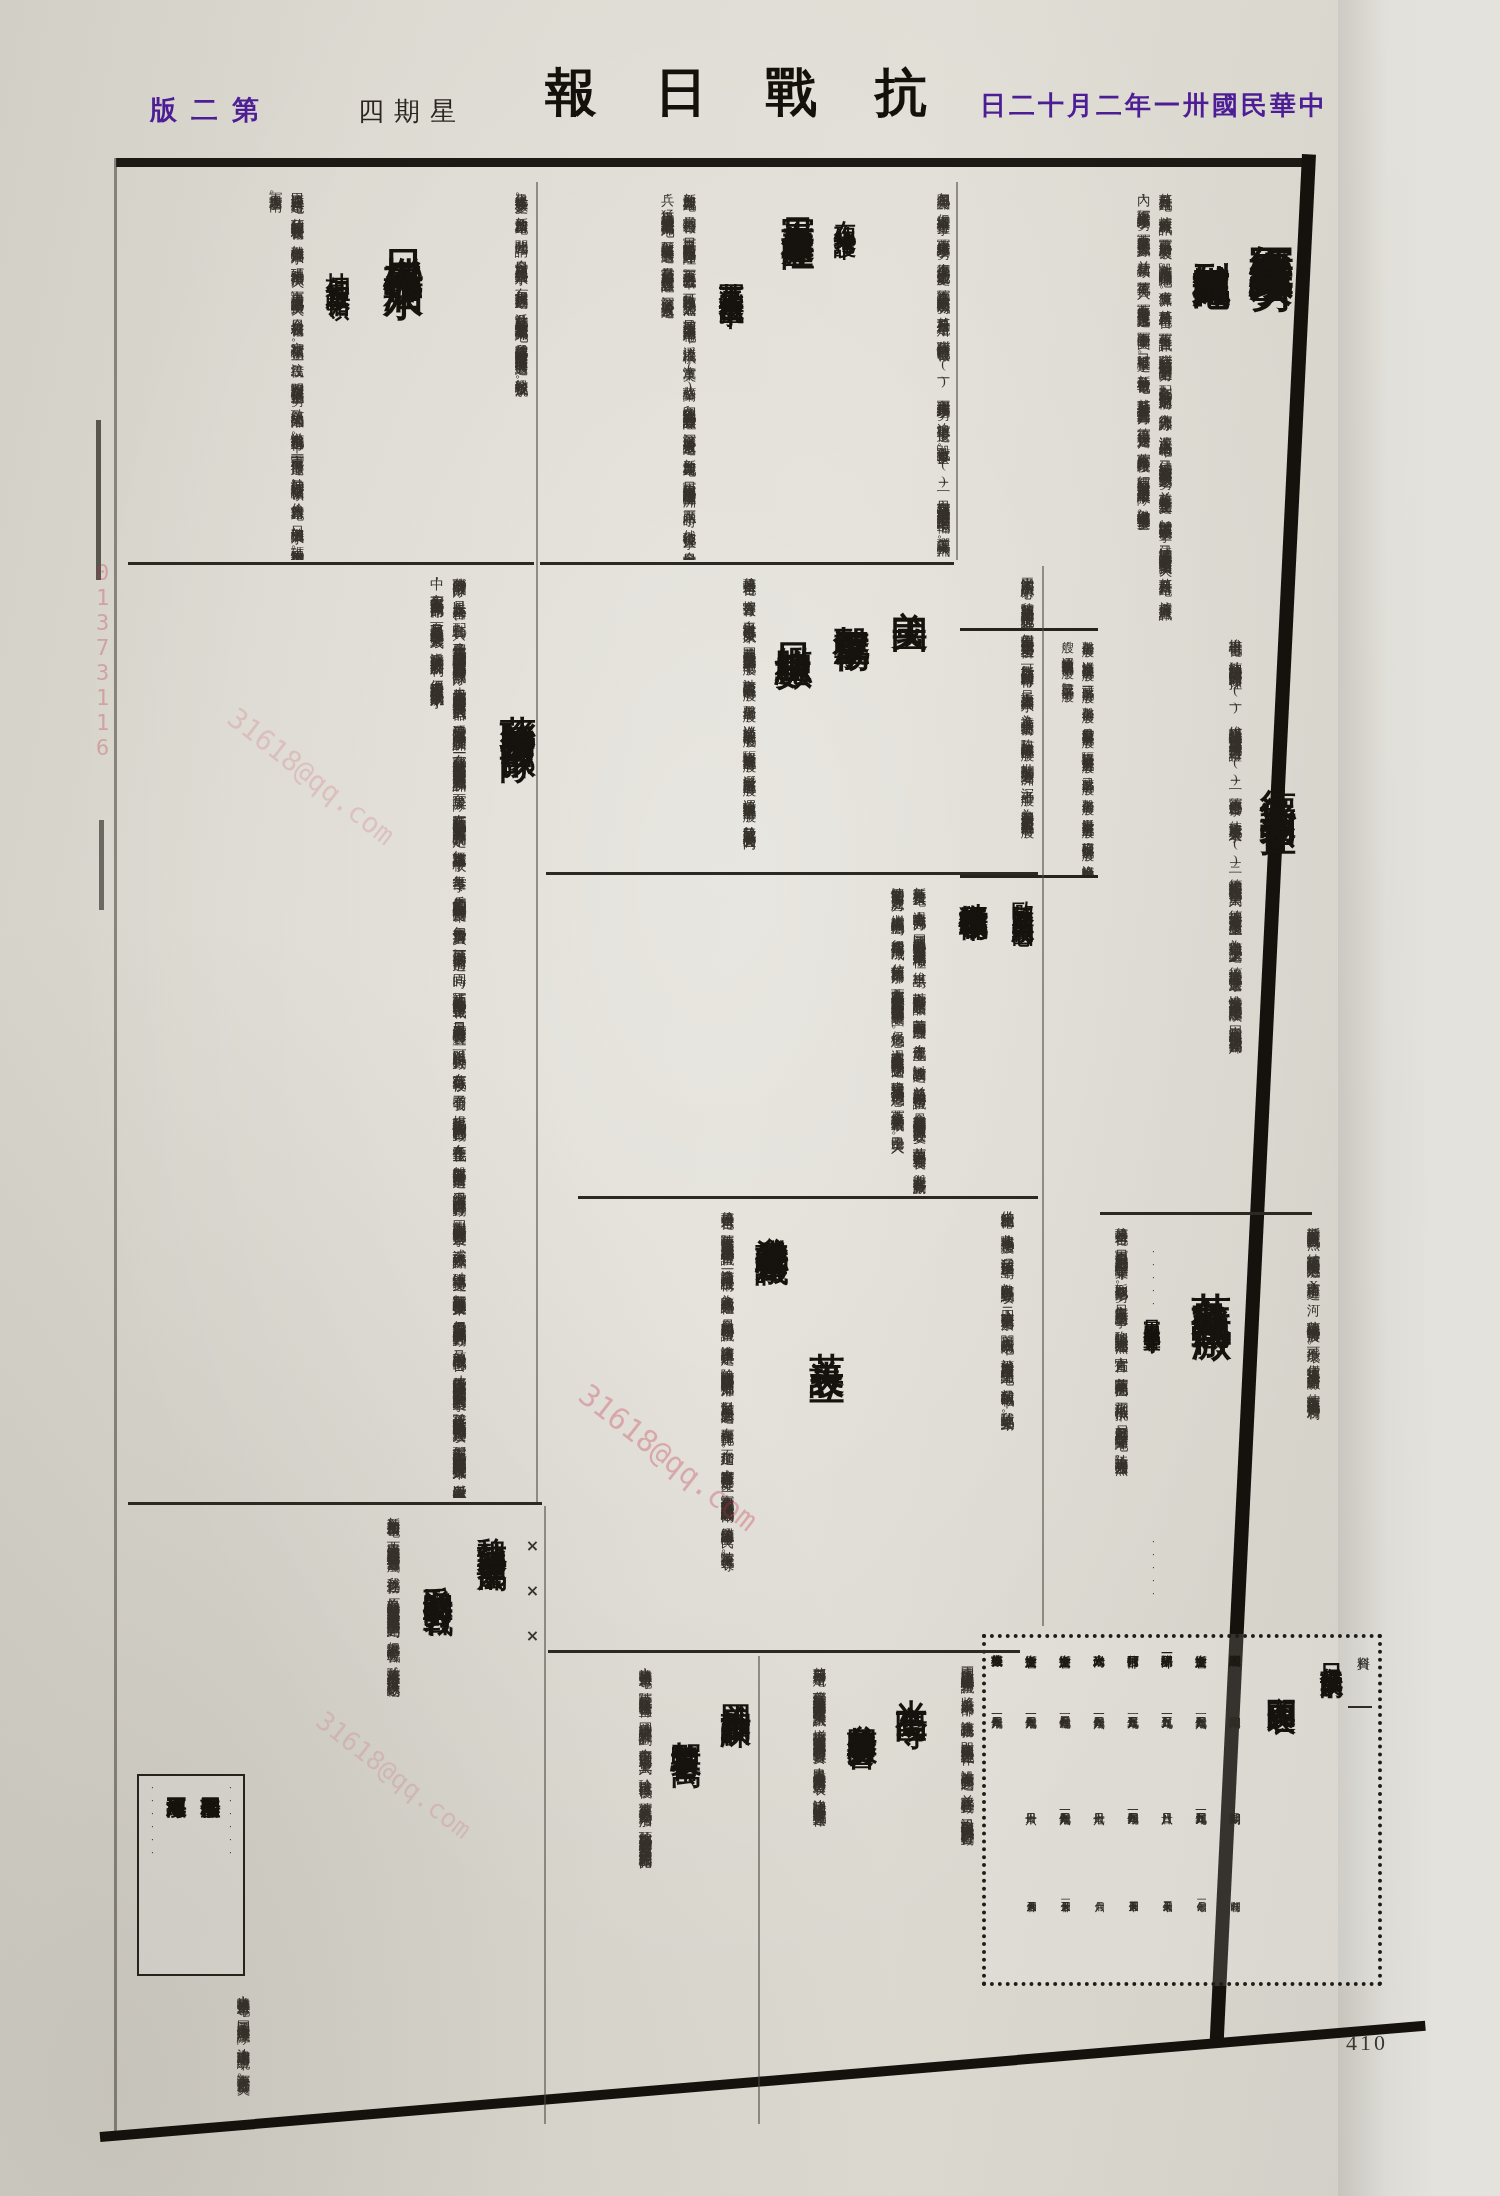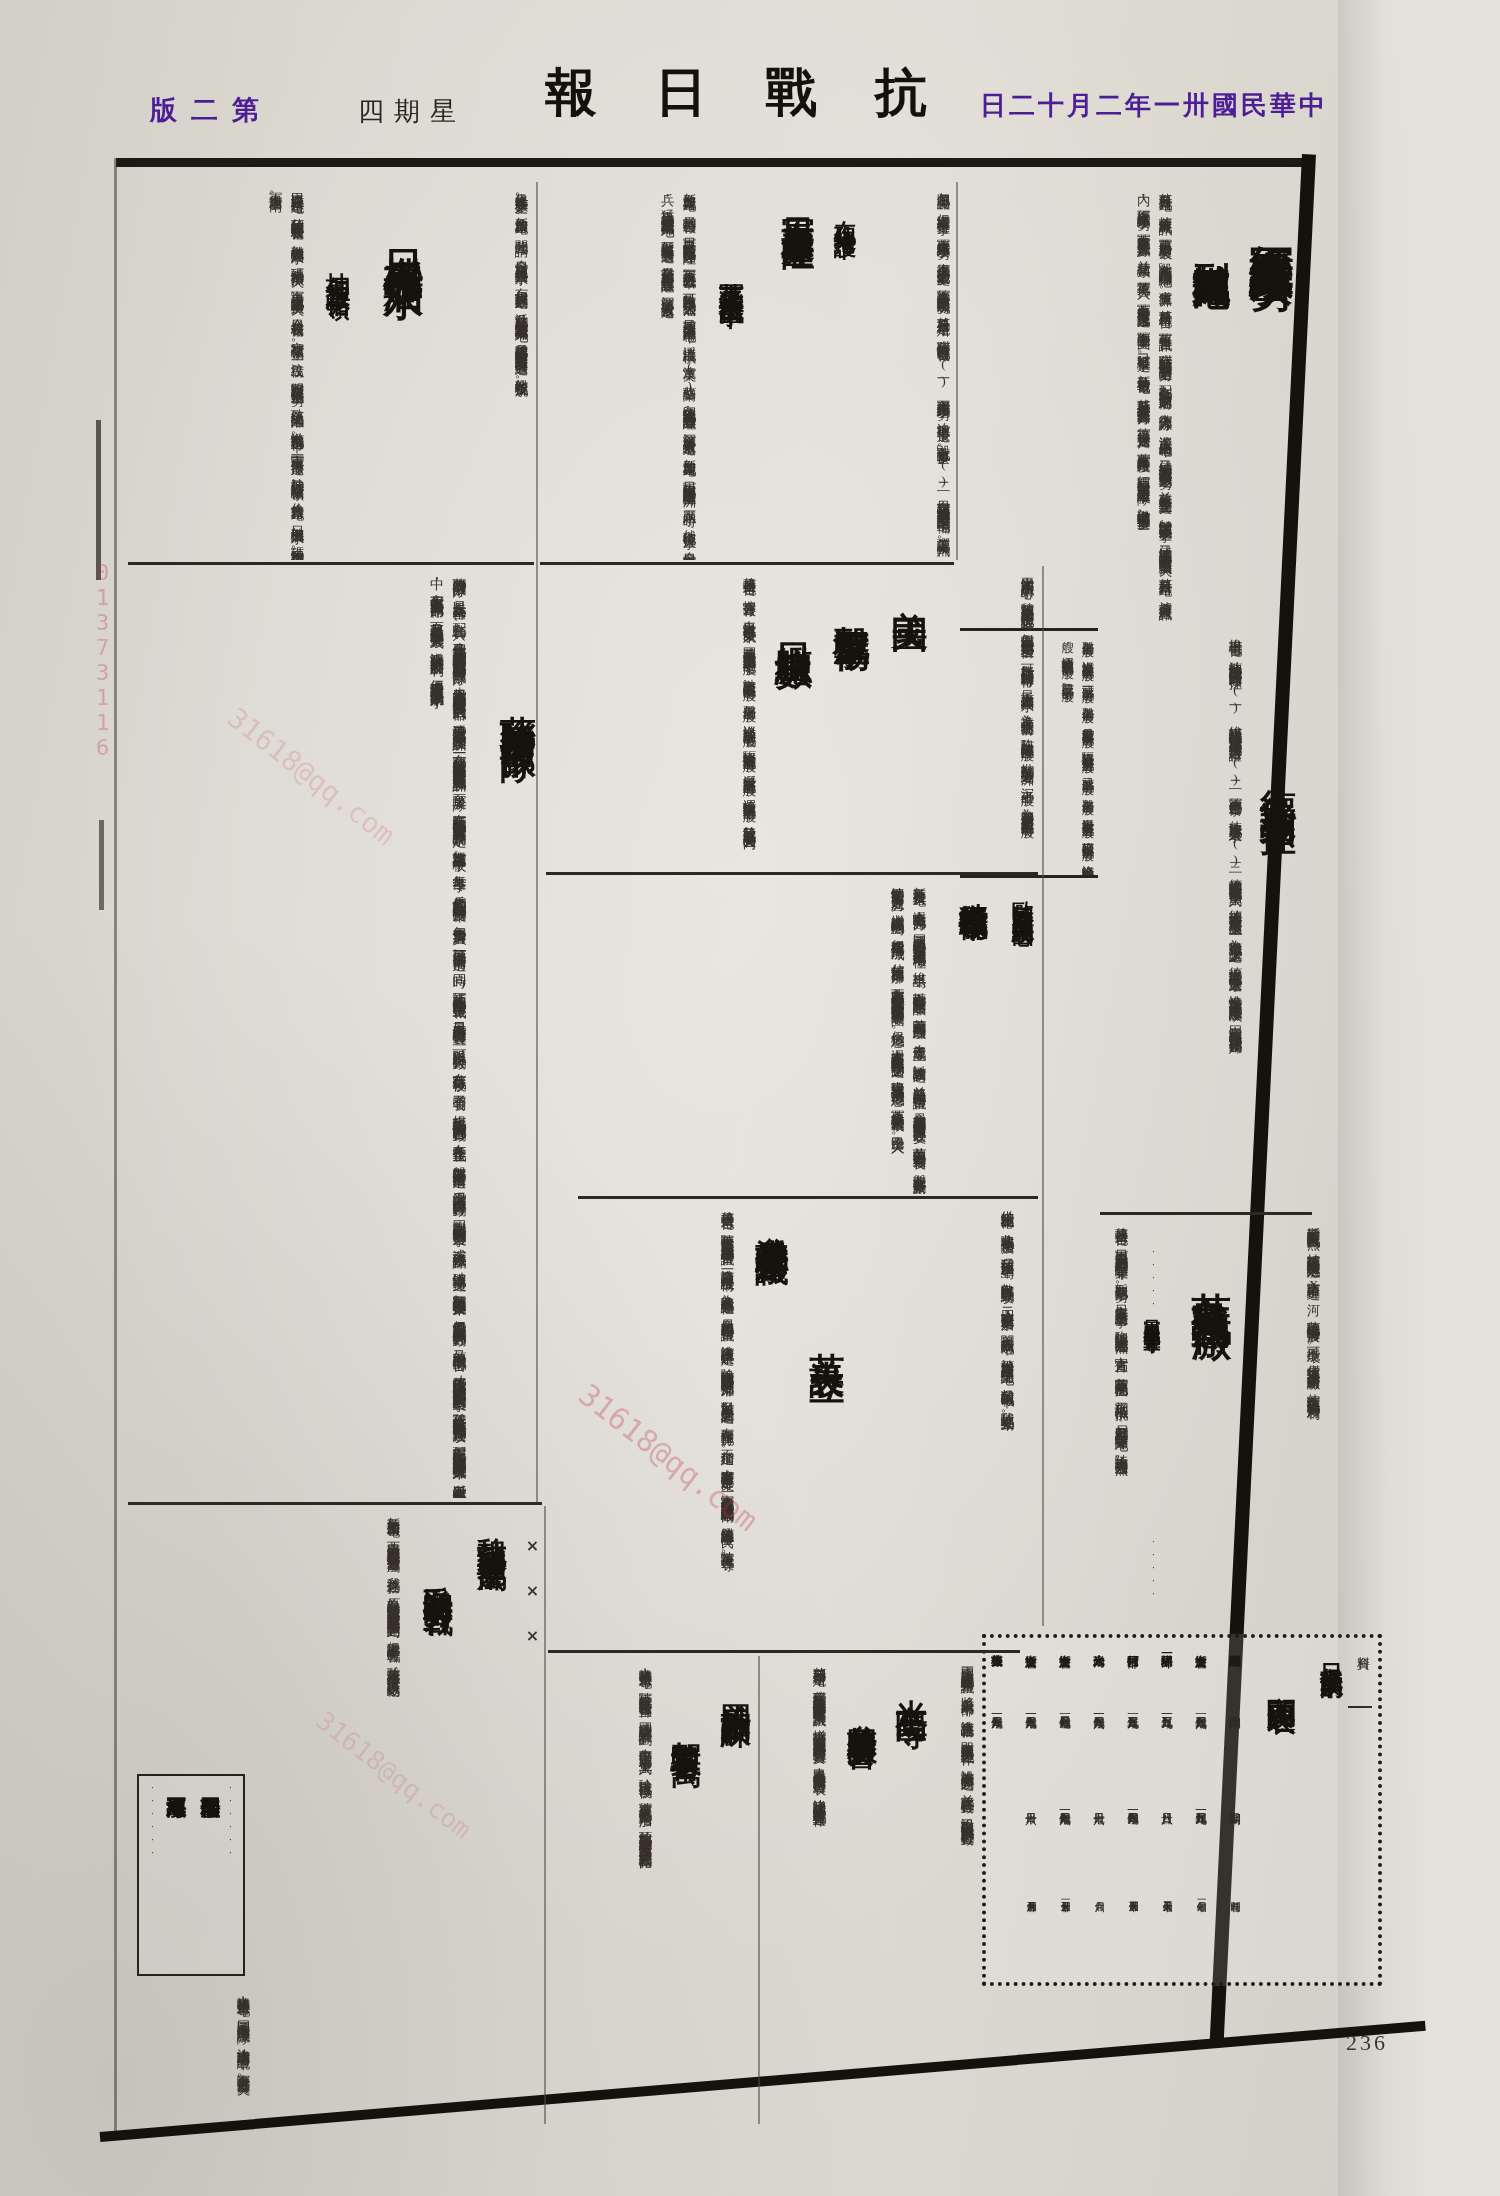--- a/index.html
+++ b/index.html
@@ -245,13 +245,13 @@
 <div class="vrule" style="left:956px;top:182px;height:378px;"></div>
 <div class="vrule" style="left:1042px;top:566px;height:1060px;"></div>
 <div class="vrule" style="left:758px;top:1656px;height:468px;"></div>
 <div class="vrule" style="left:544px;top:1506px;height:618px;"></div>
 
 <div class="wm vtext" style="left:90px;top:560px;font-size:22px;height:360px;">01373116</div>
 <div class="wm" style="left:210px;top:760px;font-size:28px;transform:rotate(38deg);opacity:.55;">31618@qq.com</div>
 <div class="wm" style="left:560px;top:1440px;font-size:30px;transform:rotate(38deg);">31618@qq.com</div>
 <div class="wm" style="left:300px;top:1760px;font-size:26px;transform:rotate(38deg);opacity:.5;">31618@qq.com</div>
 
-<div class="pageno">236</div>
+<div class="pageno">410</div>
 
 </body></html>

